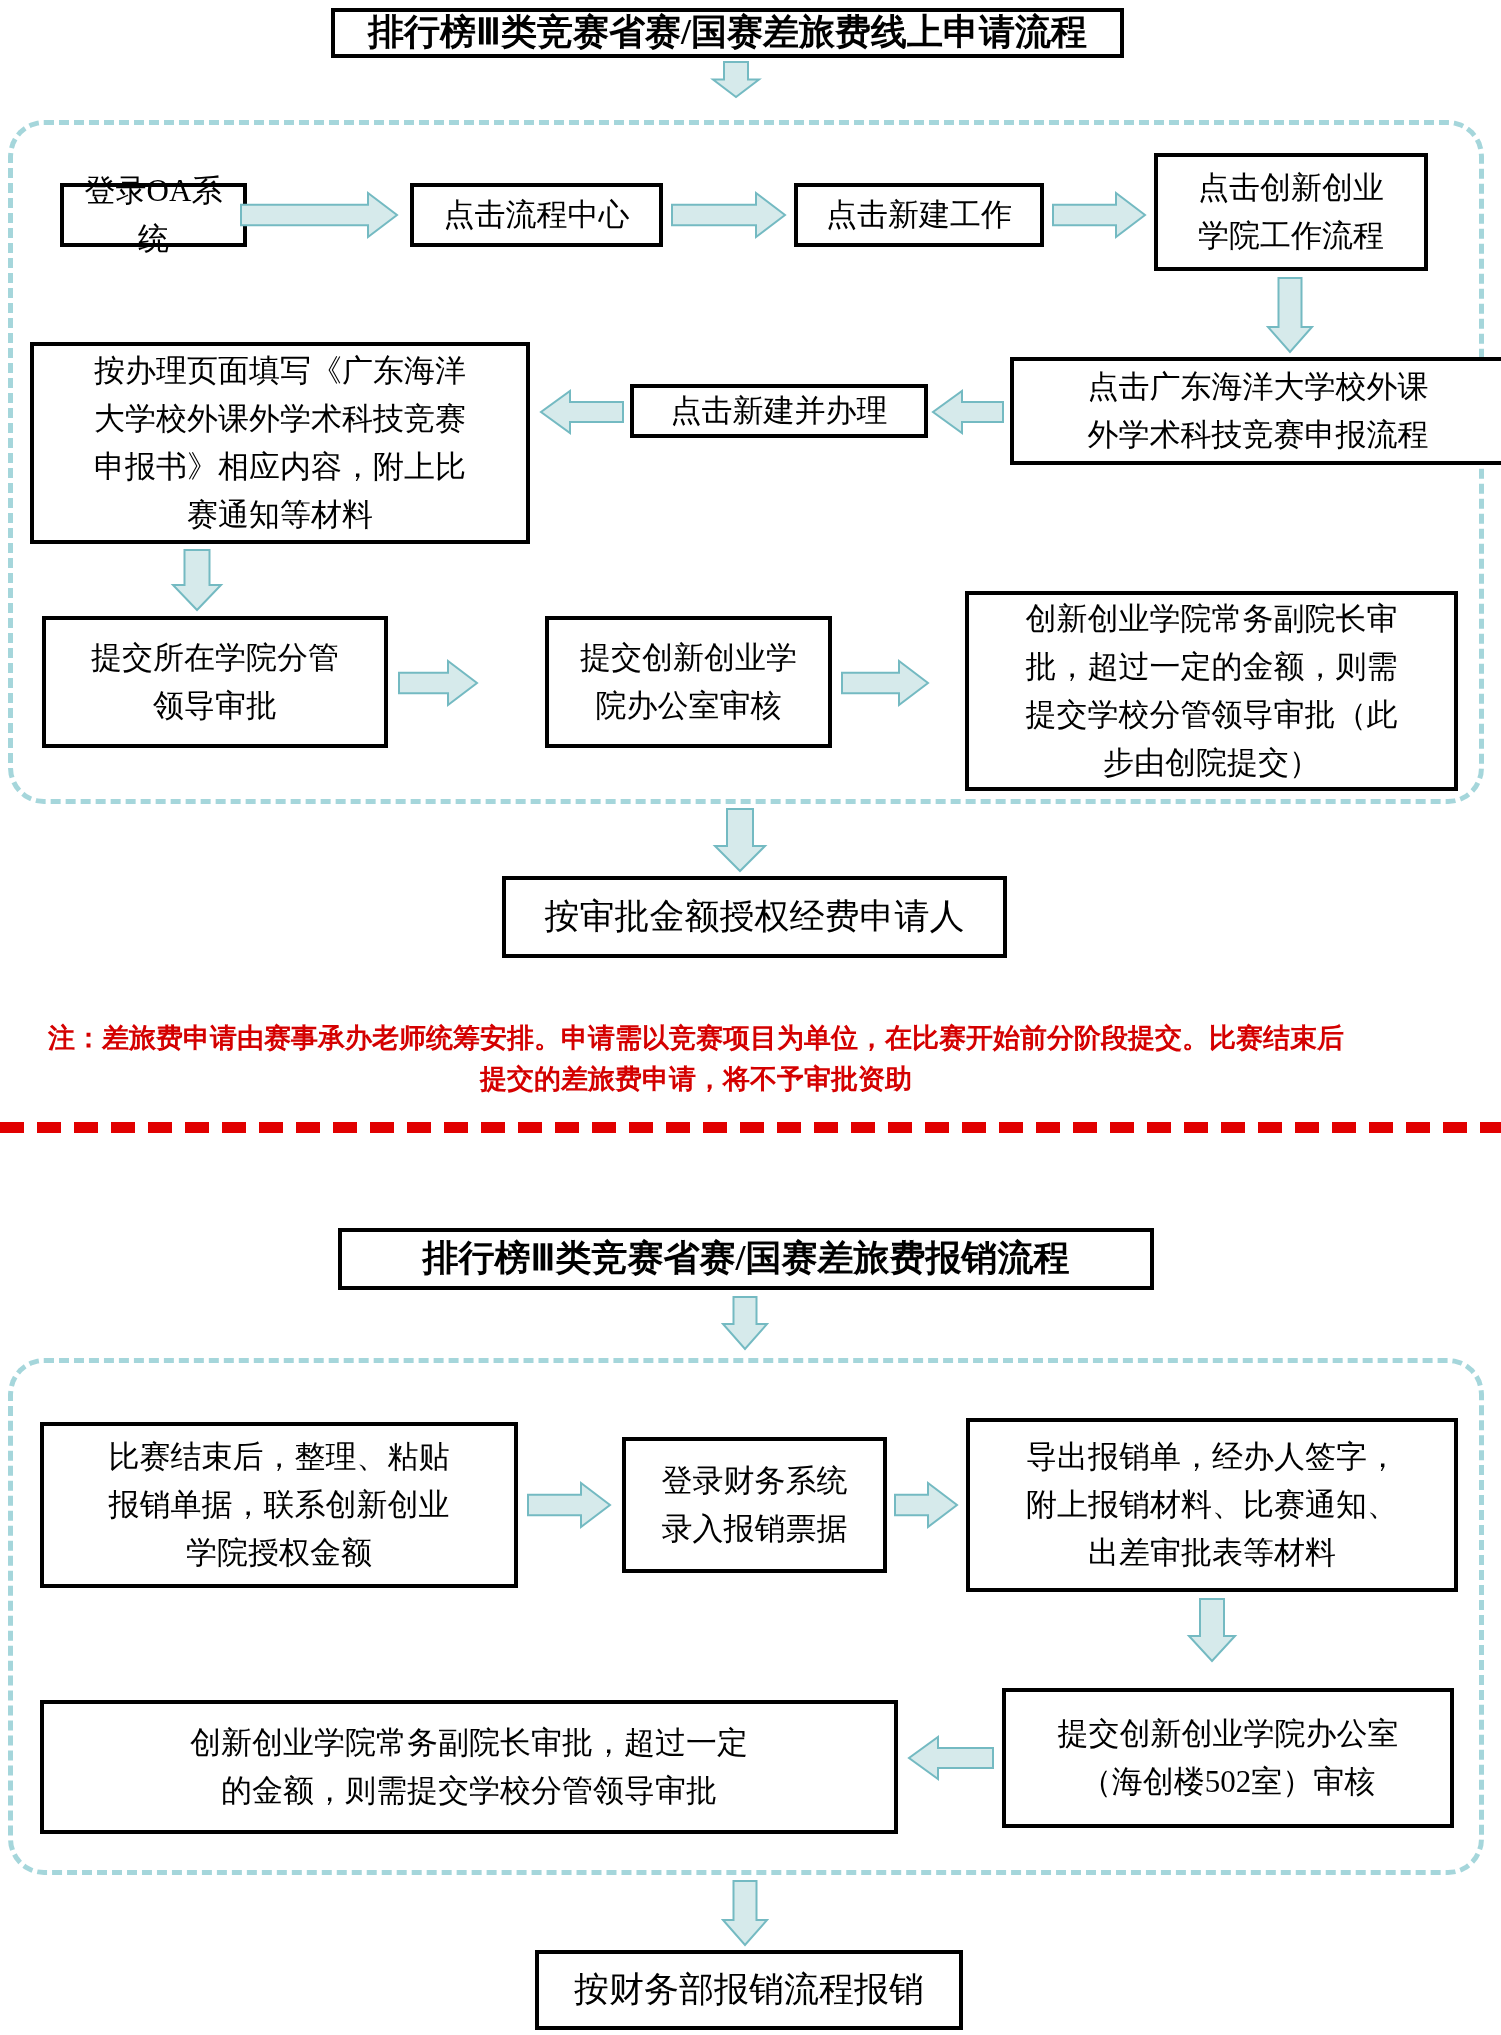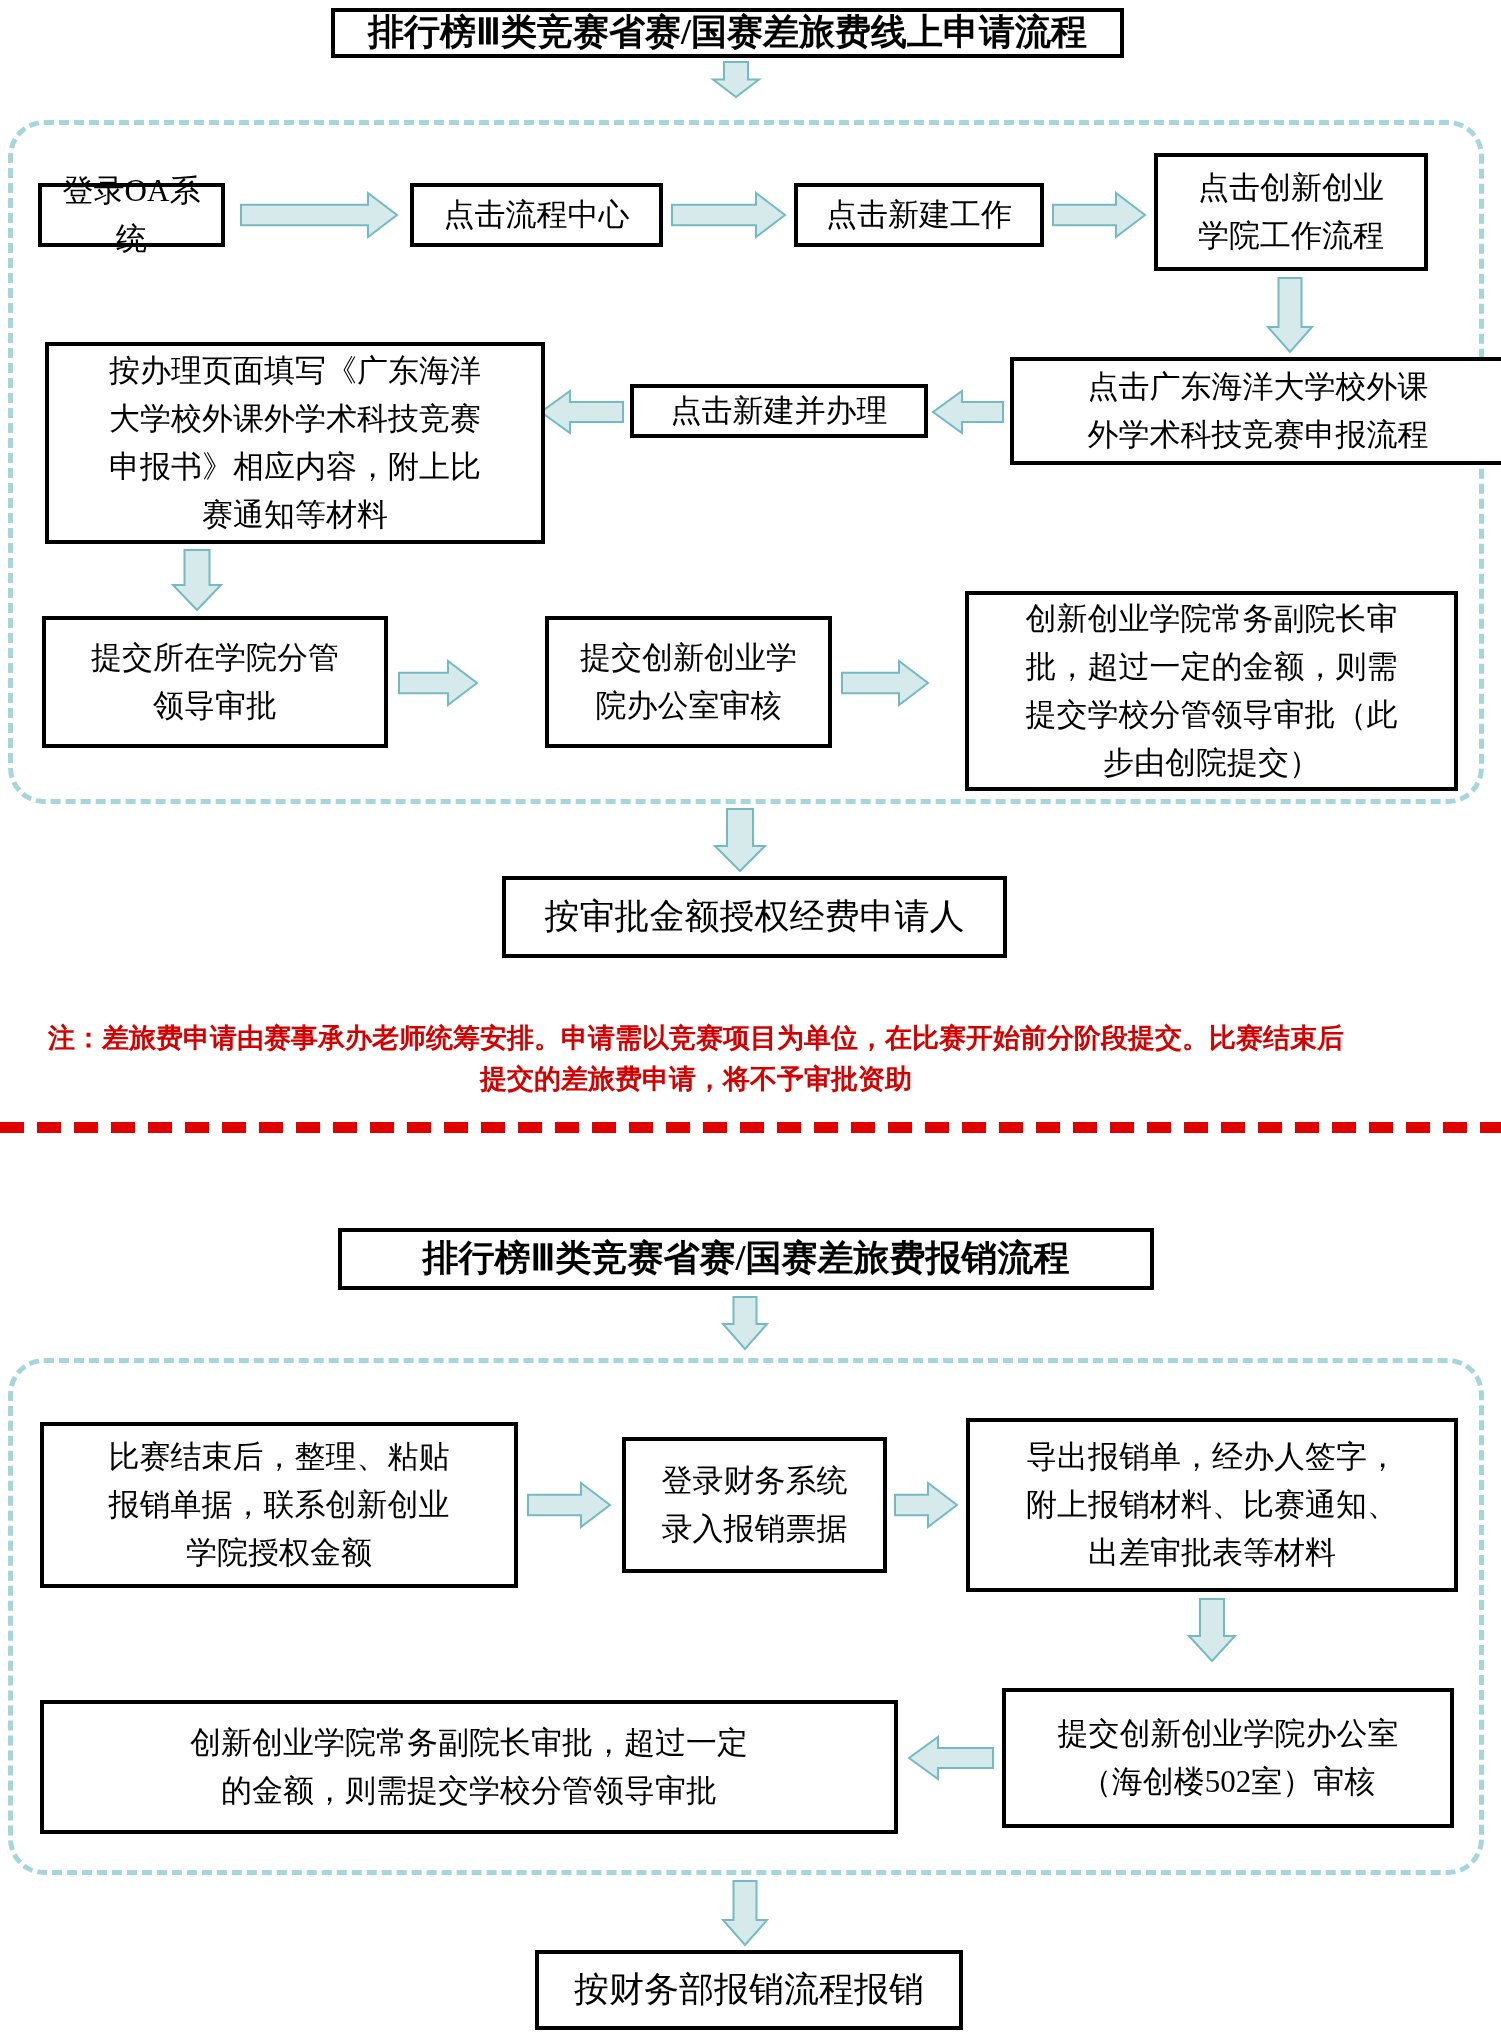--- a/index.html
+++ b/index.html
@@ -38,21 +38,21 @@
 <div class="page">
 
   <div class="fbox title" style="left:331px;top:8px;width:793px;height:50px;">排行榜Ⅲ类竞赛省赛/国赛差旅费线上申请流程</div>
 
   <svg class="arrow" style="left:712px;top:61px;width:48px;height:37px;" viewBox="0 0 48 37">
       <polygon points="12,1 36,1 36,18.5 47,18.5 24,36 1,18.5 12,18.5"></polygon>
     </svg>
 
   <div class="dashed-container" style="left:8px;top:120px;width:1476px;height:684px;"></div>
 
-  <div class="fbox" style="left:38px;top:183px;width:187px;height:64px;">登录OA系统</div>
+  <div class="fbox" style="left:60px;top:183px;width:187px;height:64px;">登录OA系统</div>
   <svg class="arrow" style="left:240px;top:192px;width:158px;height:46px;" viewBox="0 0 158 46">
       <polygon points="1,12.65 128,12.65 128,1 157,23 128,45 128,33.35 1,33.35"></polygon>
     </svg>
   <div class="fbox" style="left:410px;top:183px;width:253px;height:64px;">点击流程中心</div>
   <svg class="arrow" style="left:671px;top:192px;width:115px;height:46px;" viewBox="0 0 115 46">
       <polygon points="1,12.65 85,12.65 85,1 114,23 85,45 85,33.35 1,33.35"></polygon>
     </svg>
   <div class="fbox" style="left:794px;top:183px;width:250px;height:64px;">点击新建工作</div>
   <svg class="arrow" style="left:1052px;top:192px;width:94px;height:46px;" viewBox="0 0 94 46">
       <polygon points="1,12.65 64,12.65 64,1 93,23 64,45 64,33.35 1,33.35"></polygon>
@@ -66,21 +66,21 @@
 
   <div class="fbox" style="left:1010px;top:357px;width:496px;height:108px;">点击广东海洋大学校外课
 外学术科技竞赛申报流程</div>
   <svg class="arrow" style="left:932px;top:390px;width:72px;height:44px;" viewBox="0 0 72 44">
       <polygon points="71,12.1 30,12.1 30,1 1,22 30,43 30,31.9 71,31.9"></polygon>
     </svg>
   <div class="fbox" style="left:630px;top:384px;width:298px;height:54px;">点击新建并办理</div>
   <svg class="arrow" style="left:540px;top:390px;width:84px;height:44px;" viewBox="0 0 84 44">
       <polygon points="83,12.1 30,12.1 30,1 1,22 30,43 30,31.9 83,31.9"></polygon>
     </svg>
-  <div class="fbox" style="left:45px;top:342px;width:500px;height:202px;">按办理页面填写《广东海洋
+  <div class="fbox" style="left:30px;top:342px;width:500px;height:202px;">按办理页面填写《广东海洋
 大学校外课外学术科技竞赛
 申报书》相应内容，附上比
 赛通知等材料</div>
 
   <svg class="arrow" style="left:172px;top:549px;width:50px;height:62px;" viewBox="0 0 50 62">
       <polygon points="12.5,1 37.5,1 37.5,36 49,36 25,61 1,36 12.5,36"></polygon>
     </svg>
 
   <div class="fbox" style="left:42px;top:616px;width:346px;height:132px;">提交所在学院分管
 领导审批</div>

